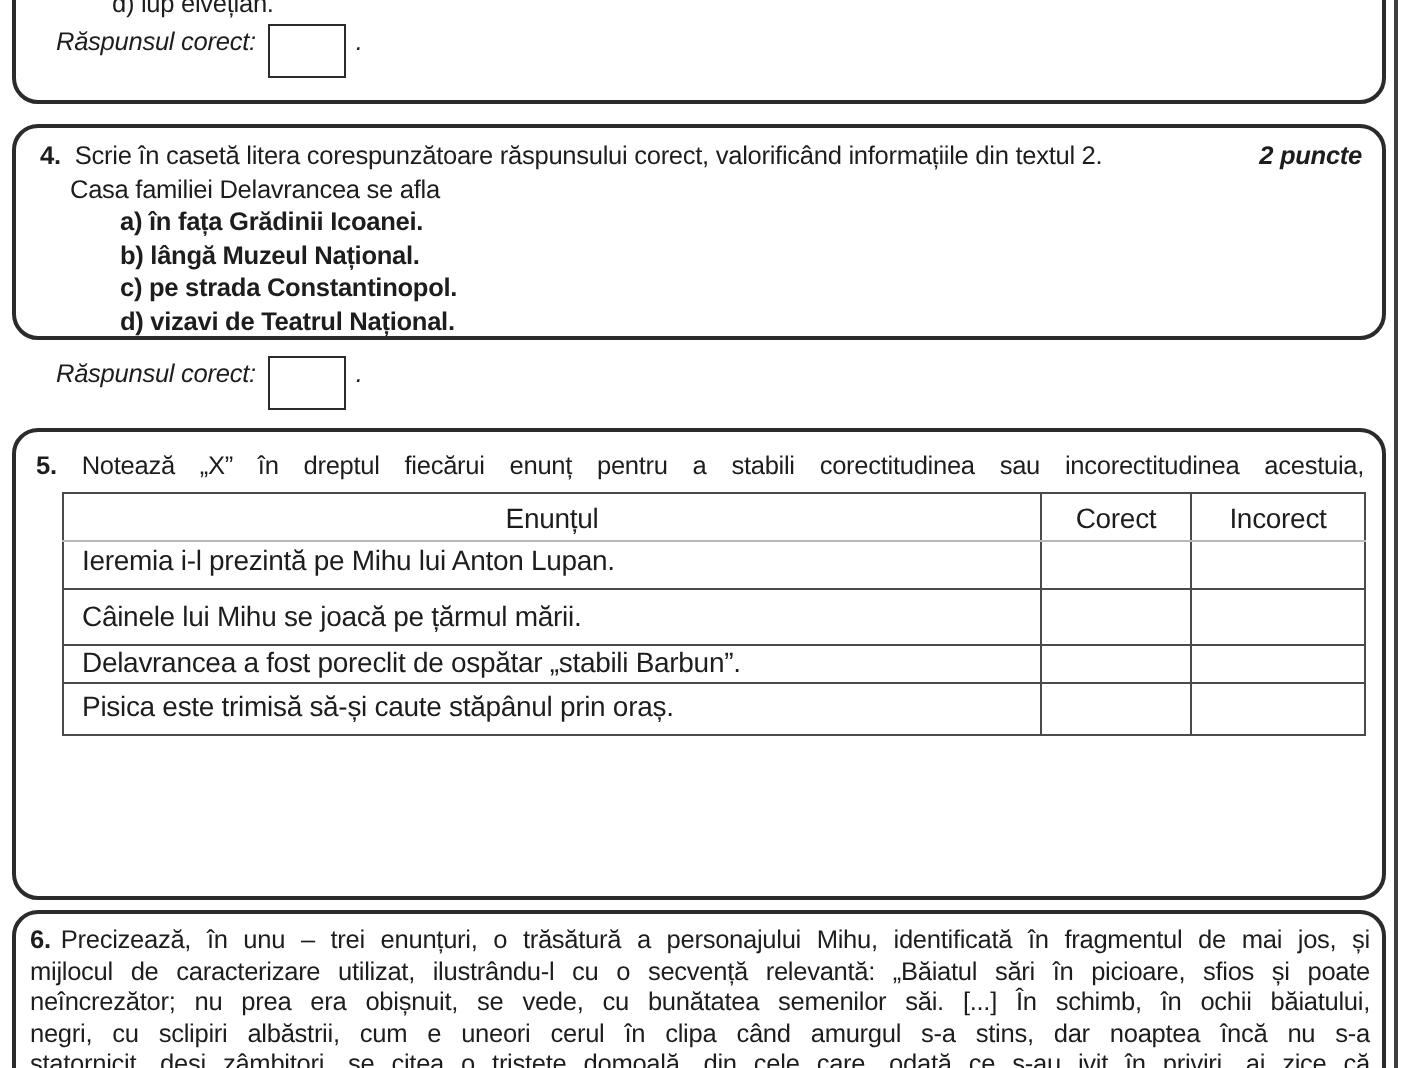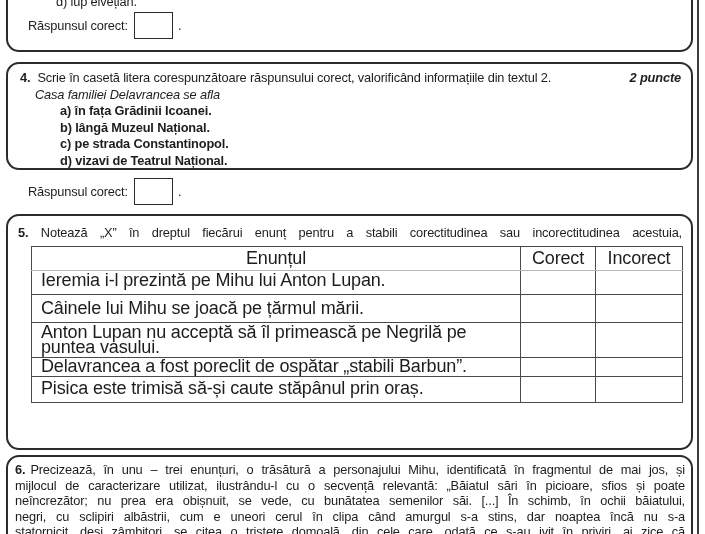--- a/index.html
+++ b/index.html
@@ -25,43 +25,43 @@
   #box-q5  { top: 214px; height: 236px; padding: 8px 9px 0 10px; }
   #box-q6  { top: 455px; height: 110px; padding: 5px 6px 0 7px; }
 
   .qnum { font-weight: bold; }
   .points { font-weight: bold; white-space: nowrap; font-style: italic; }
 
   
   .opt-d-top { position: absolute; left: 48px; top: 14px; }
   #box-top .answer-row { position: absolute; left: 20px; top: 32px; }
 
-  .answer-row { display: flex; align-items: center; line-height: 17px; }
+  .answer-row { display: flex; line-height: 17px; font-style: italic; }
   .answer-box {
     display: inline-block; width: 39px; height: 27px;
     border: 1.6px solid #2b2b2b; background: #fff;
     margin-left: 6px; margin-right: 5px; box-sizing: border-box;
   }
 
   
   .q-line1 { display: flex; align-items: flex-start; line-height: 17px; }
   .q-line1 .prompt-left { flex: 1 1 auto; }
   .q-line1 .qnum { margin-right: 7px; }
-  .q-stem { margin-left: 15px; line-height: 17px; font-style: italic; }
+  .q-stem { margin-left: 15px; line-height: 17px; }
   .q-options { margin-left: 40px; }
   .q-option { line-height: 16.5px; font-weight: bold; }
   #box-q4 .answer-row { margin-left: 8px; margin-top: 9px; }
 
   
   .just { text-align: justify; text-align-last: justify; line-height: 17px; overflow: hidden; }
   .q5-line2 { display: flex; justify-content: space-between; line-height: 17px; }
   table.tf {
     border-collapse: collapse; table-layout: fixed;
     margin: 5px 0 18px 13px; width: 651px;
-    font-size: 18px; letter-spacing: -0.15px;
+    font-size: 14px; letter-spacing: -0.15px;
   }
   table.tf col.c-en { width: 489px; }
   table.tf col.c-ok { width: 75px; }
   table.tf col.c-no { width: 87px; }
   table.tf th, table.tf td {
     border: 1px solid #4a4a4a; padding: 1px 9px;
     vertical-align: middle; font-weight: normal;
   }
   table.tf thead th { text-align: center; height: 21px; border-bottom: 1px solid #b8b8b8; }
   table.tf td { text-align: left; line-height: 15.5px; }
@@ -129,25 +129,20 @@
       <tr class="r1">
         <td>Ieremia i-l prezintă pe Mihu lui Anton Lupan.</td>
         <td></td>
         <td></td>
       </tr>
       <tr class="r2">
         <td>Câinele lui Mihu se joacă pe țărmul mării.</td>
         <td></td>
         <td></td>
       </tr>
-      <tr class="r3">
-        <td>Anton Lupan nu acceptă să îl primească pe Negrilă pe puntea vasului.</td>
-        <td></td>
-        <td></td>
-      </tr>
       <tr class="r5">
         <td>Delavrancea a fost poreclit de ospătar „stabili Barbun”.</td>
         <td></td>
         <td></td>
       </tr>
       <tr class="r6">
         <td>Pisica este trimisă să-și caute stăpânul prin oraș.</td>
         <td></td>
         <td></td>
       </tr>

